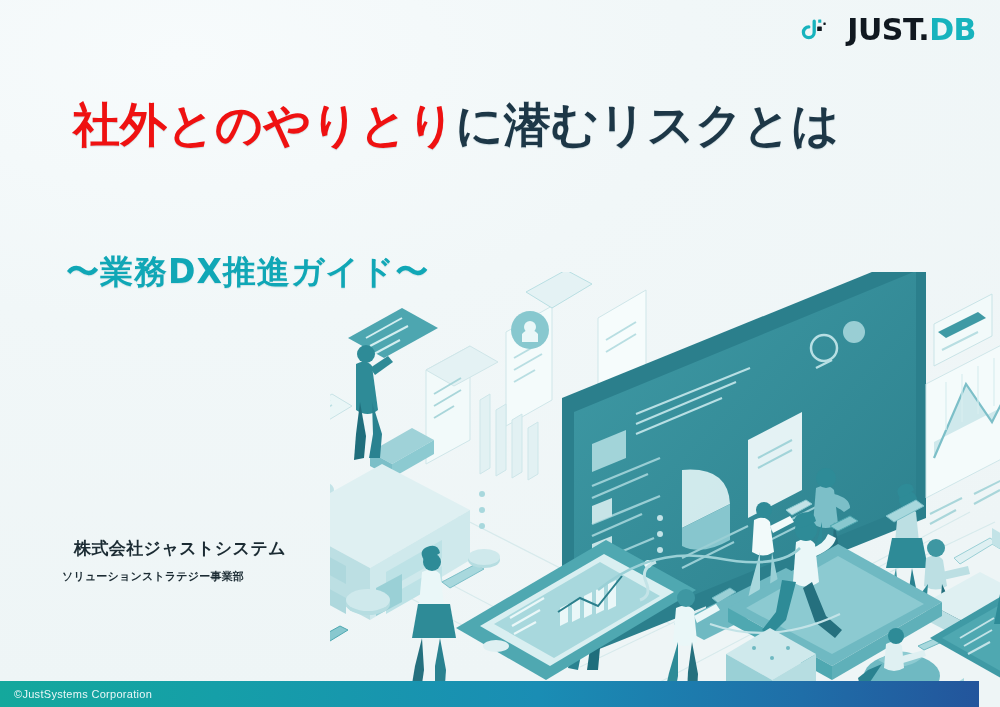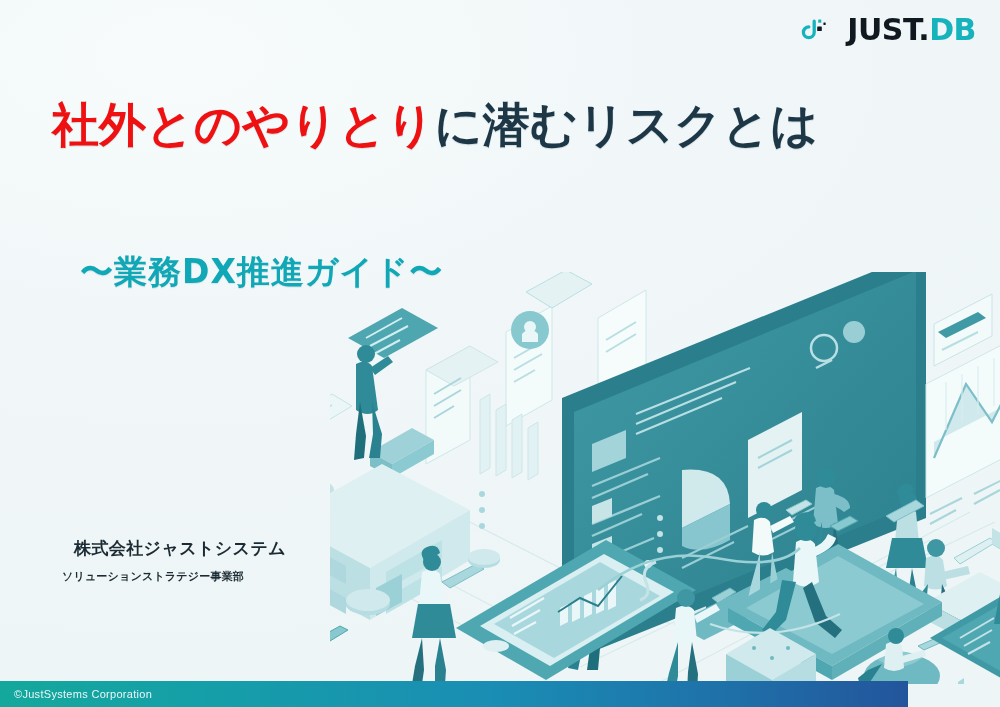--- a/index.html
+++ b/index.html
@@ -40,24 +40,24 @@
     font-family:"DejaVu Sans", sans-serif;
     font-weight:bold;
     font-size:47px;
     line-height:1.42;
     letter-spacing:0.5px;
     color:#1d3747;
     white-space:nowrap;
     text-shadow:0 1px 1px rgba(120,150,160,0.28);
   }
   .h-line.line2 { letter-spacing:0px; }
-  .hl-red { color:#ef1111; }
+  .hl-red { color:#ef1111;margin-left:21px; }
 
   #subtitle {
-    position:absolute; left:80px; top:250px;
+    position:absolute; left:66px; top:250px;
     font-family:"DejaVu Sans", sans-serif;
     font-weight:bold;
     font-size:33px;
     letter-spacing:1px;
     color:#10a7b6;
     white-space:nowrap;
     text-shadow:0 1px 1px rgba(120,170,180,0.25);
   }
 
   
@@ -69,21 +69,21 @@
   }
   #company .c-sub {
     font-family:Liberation Mono, monospace;
     font-size:11px; font-weight:bold; color:#1b2b33;
     letter-spacing:0.2px; white-space:nowrap;
     margin-top:9px; line-height:1.5;
   }
 
   
   #footer {
-    position:absolute; left:0; bottom:0; width:908px; height:26px;
+    position:absolute; left:0; bottom:0; width:979px; height:26px;
     background:linear-gradient(90deg,#14a89c 0%, #159fa8 22%, #1a8db4 55%, #1f6ea8 82%, #23559c 100%);
     display:flex; align-items:center;
   }
   #footer .fz {
     color:#eaf7f8; font-size:11px; letter-spacing:0.3px;
     padding-left:14px; font-family:"Liberation Sans", sans-serif;
     white-space:nowrap;
   }
 
   

